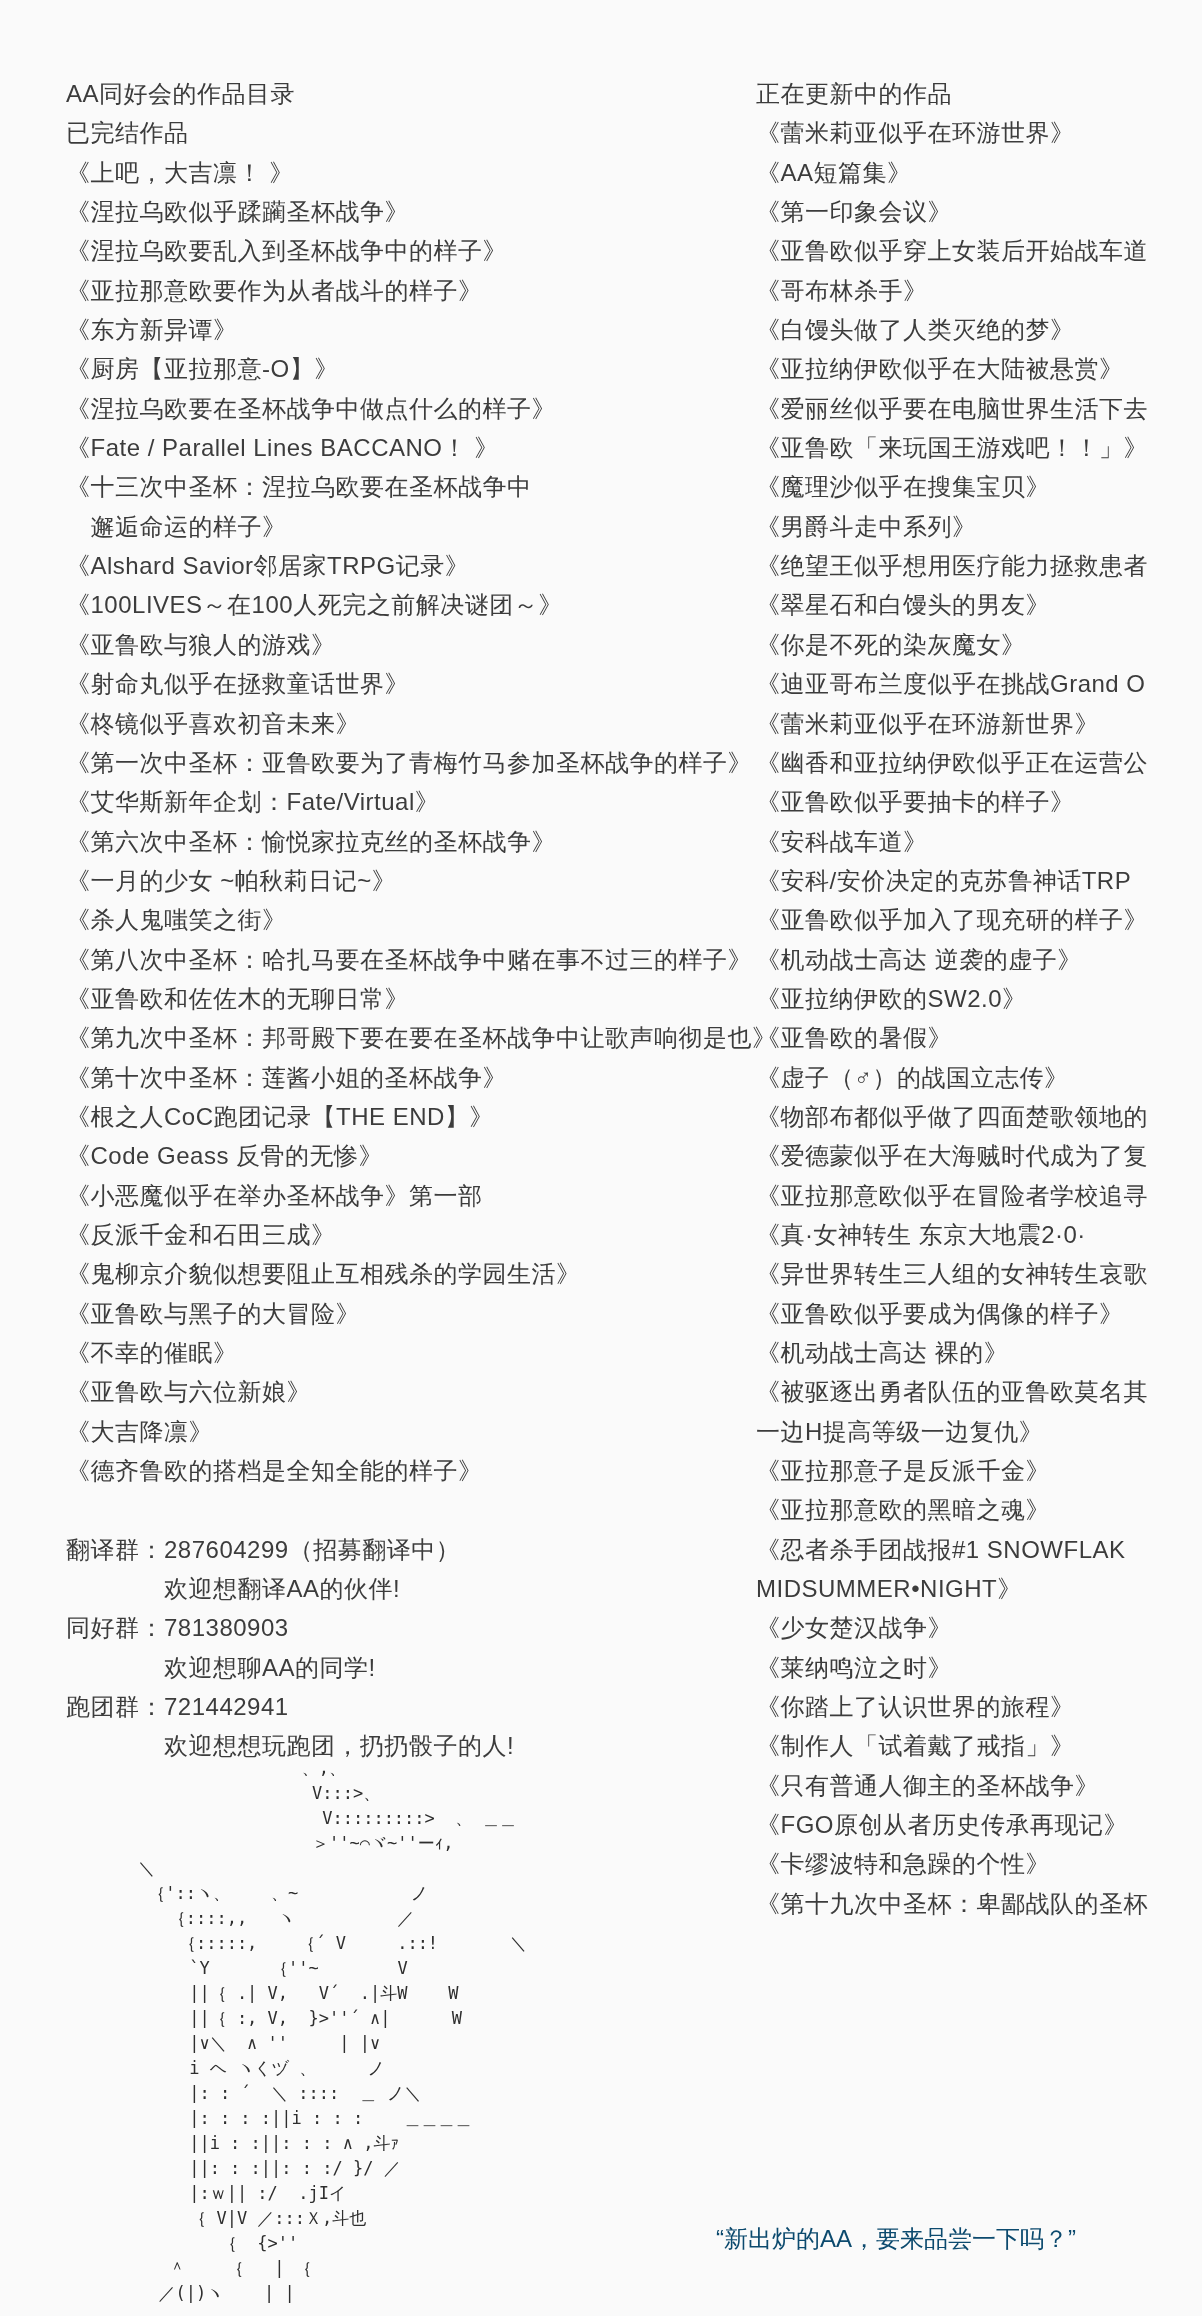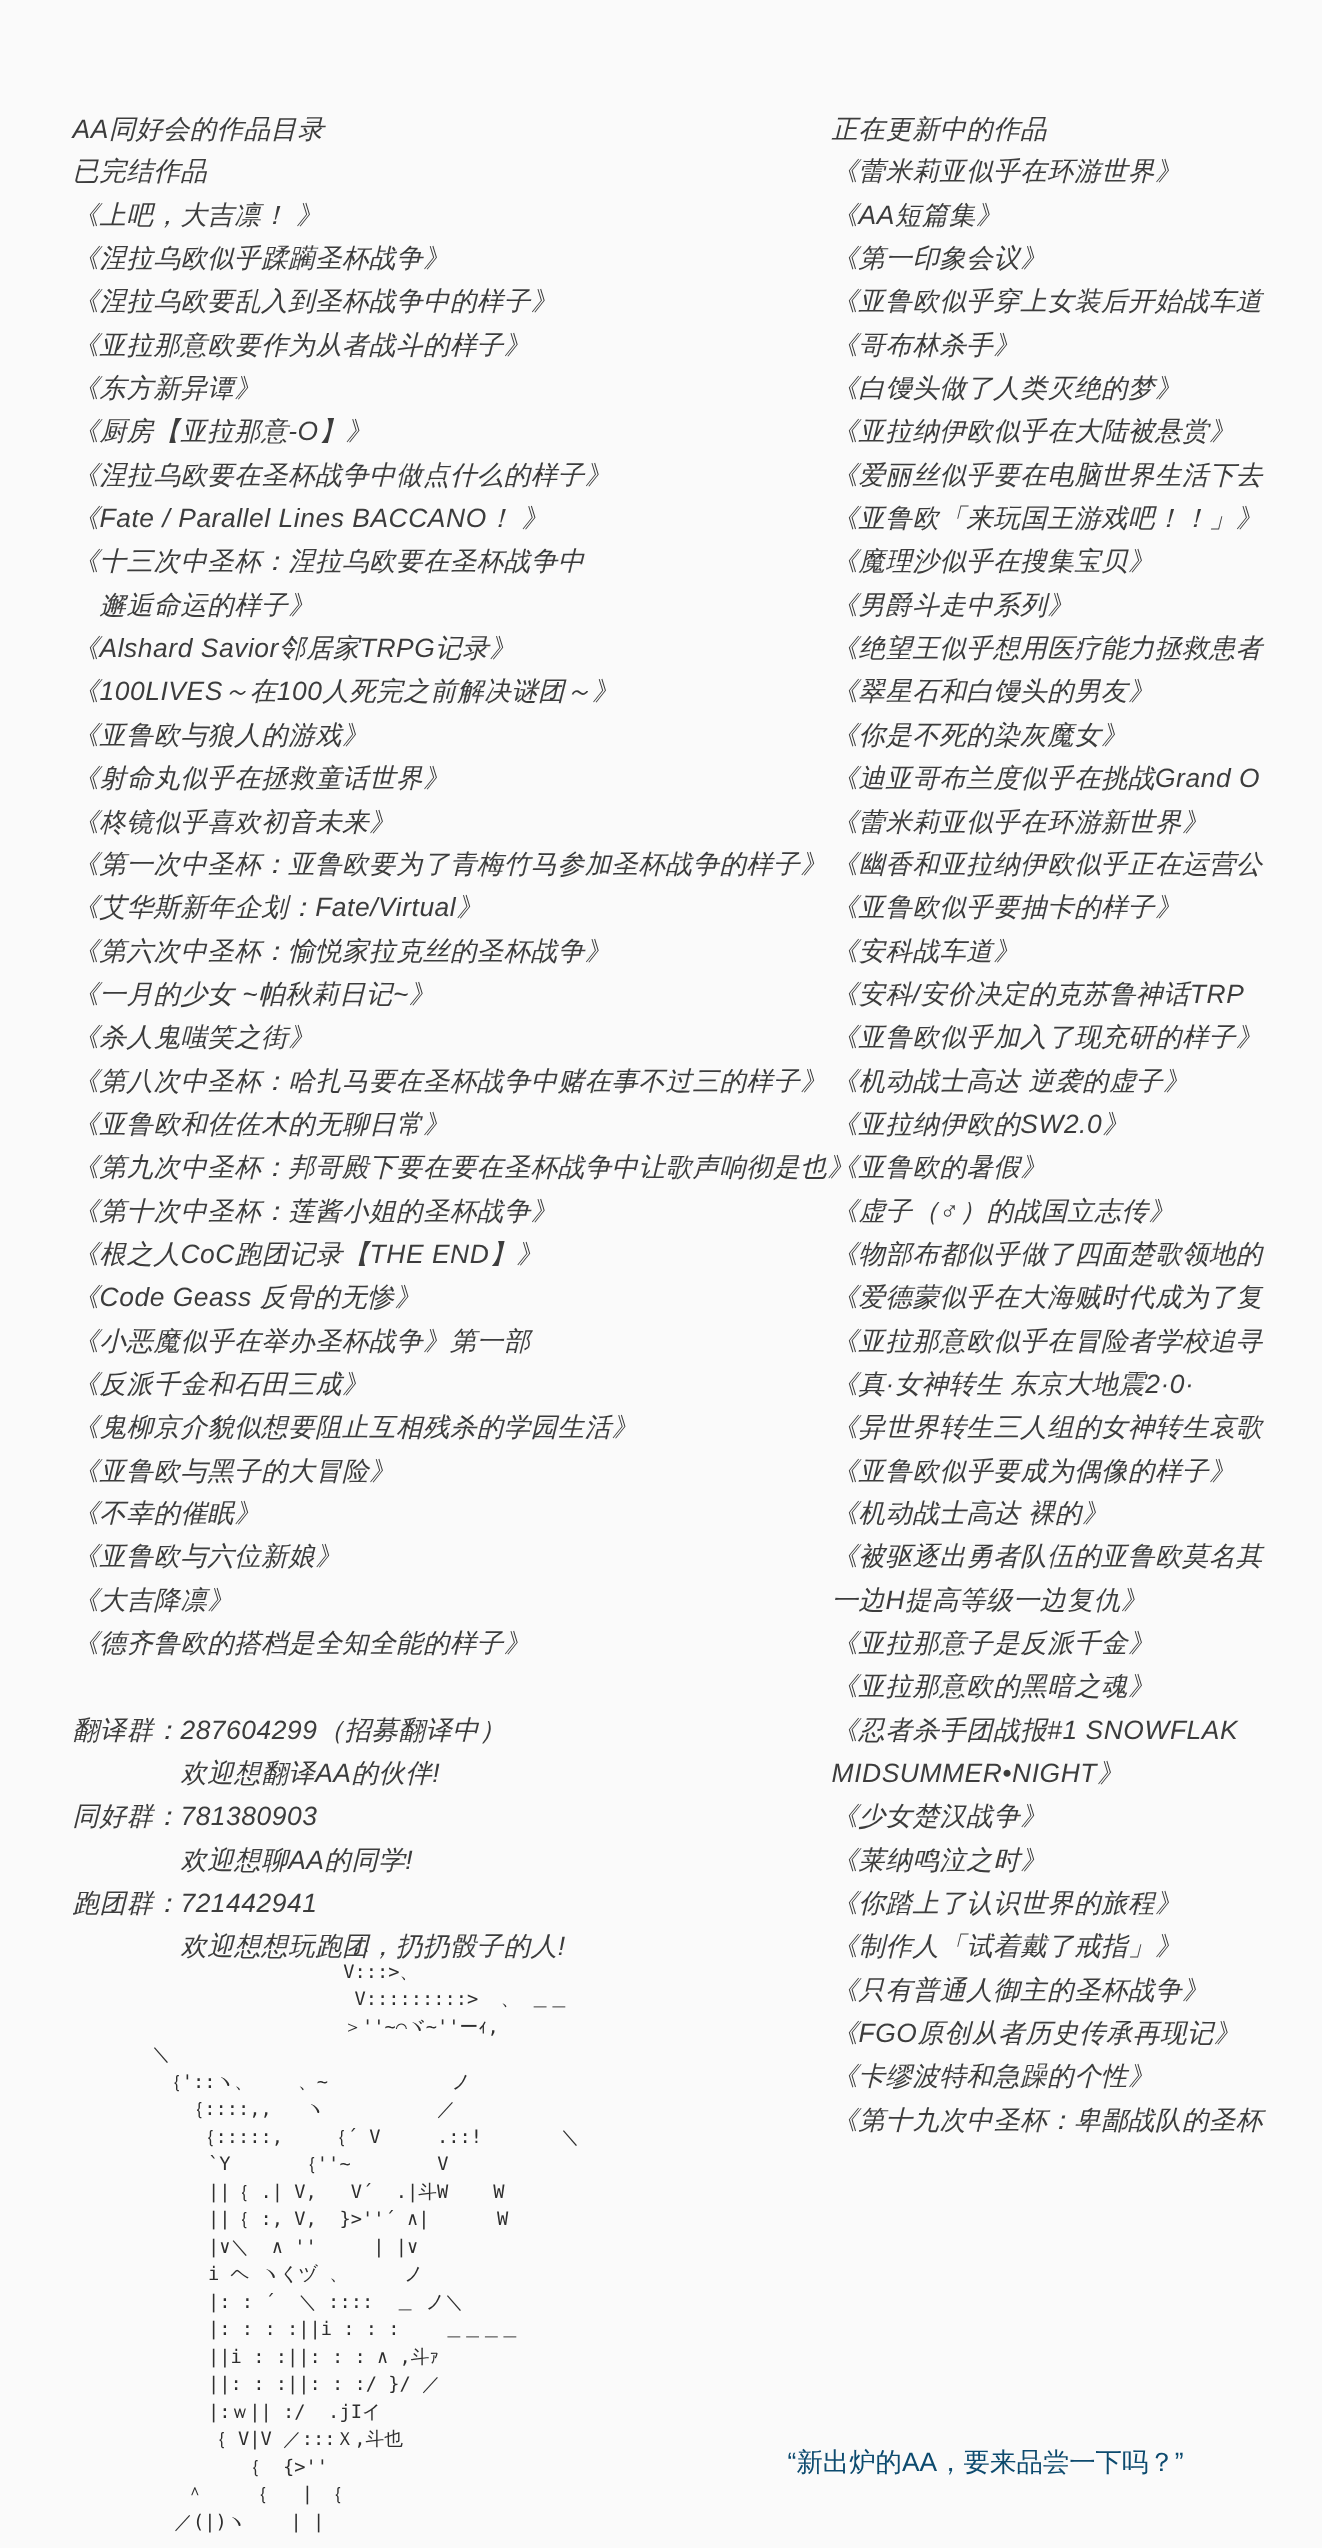--- a/index.html
+++ b/index.html
@@ -6,23 +6,22 @@
   body{
     width:1202px;height:2316px;
     position:relative;
     overflow:hidden;
     background:#fafafa;
     font-family:"Liberation Sans","DejaVu Sans",sans-serif;
     color:#3c3c3c;
   }
   .col{
     position:absolute;
-    top:62px;
+    top:38px;
     white-space:pre;
-    font-style:italic;
   }
   .col .line{
     height:39.35px;
     line-height:39.35px;
     font-size:24px;
     letter-spacing:0.5px;
   }
   #left-col{left:66px;}
   #right-col{left:756px;}
   #aa-art{

